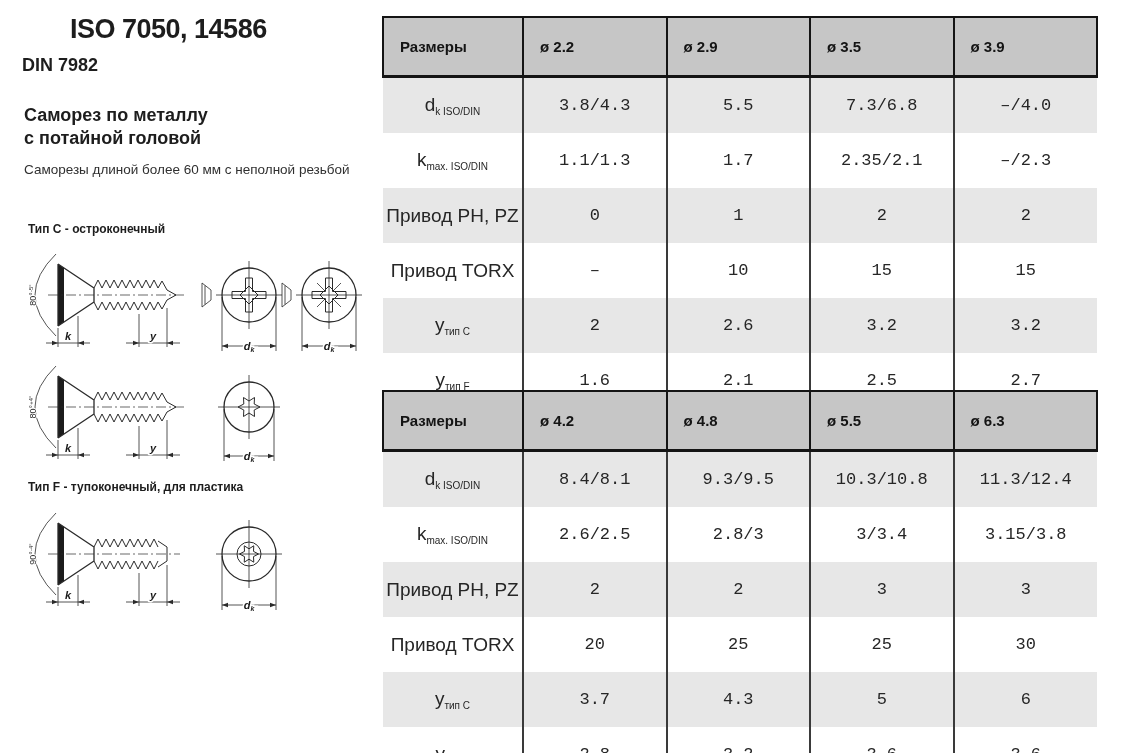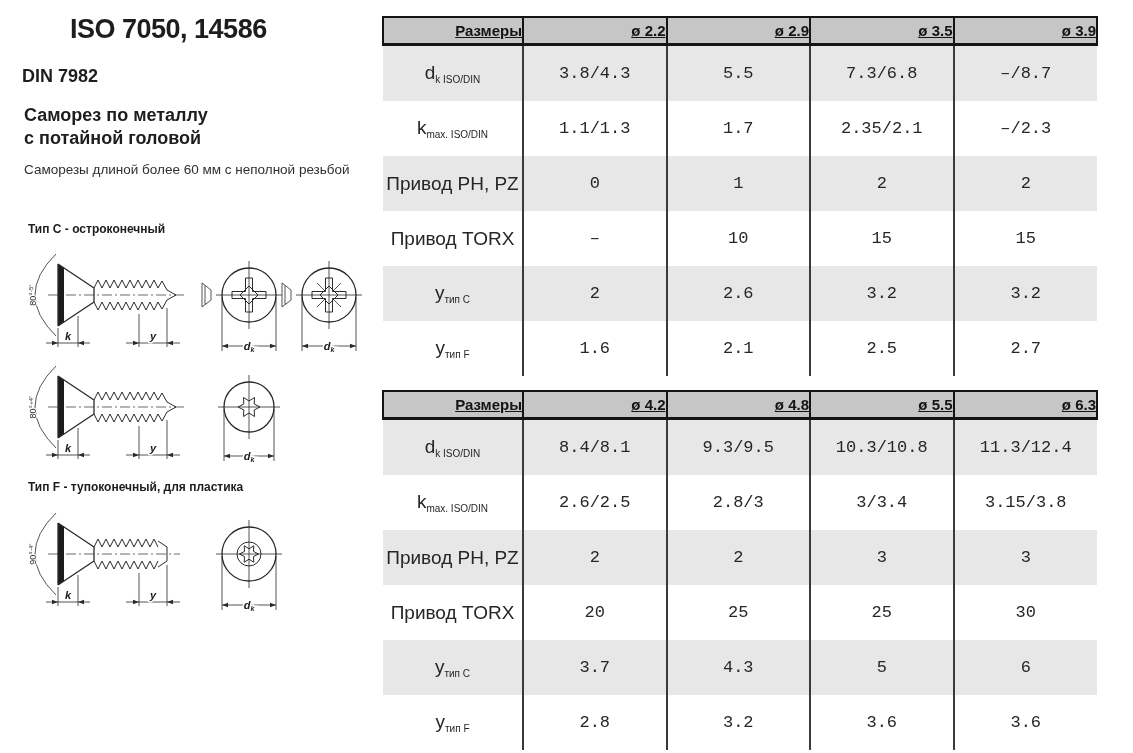--- a/index.html
+++ b/index.html
@@ -1,21 +1,21 @@
 <!DOCTYPE html>
 <html><head>
 <meta charset="utf-8">
 <style>
   html,body{margin:0;padding:0;background:#ffffff;}
   body{width:1133px;height:753px;position:relative;font-family:"Liberation Sans",sans-serif;color:#262626;overflow:hidden;}
 
   
   .abs{position:absolute;}
   #title{left:22px;top:14px;font-size:27px;font-weight:800;letter-spacing:-0.5px;color:#1d1d1d;margin-left:48px;}
-  #din{left:22px;top:66px;font-size:18px;font-weight:700;color:#1d1d1d;}
+  #din{left:22px;top:55px;font-size:18px;font-weight:700;color:#1d1d1d;}
   #prod{left:24px;top:104px;font-size:18px;font-weight:700;line-height:23px;color:#1d1d1d;}
   #desc{left:24px;top:159px;font-size:13.5px;line-height:22px;color:#303030;}
   .type-head{font-size:12px;font-weight:700;color:#1d1d1d;}
   #typec{left:28px;top:222px;}
   #typef{left:28px;top:480px;}
   svg{display:block;}
   .ln{stroke:#2a2a2a;stroke-width:1.3;fill:none;stroke-linejoin:miter;stroke-linecap:butt;}
   .md{stroke:#2a2a2a;stroke-width:1.0;fill:none;}
   .thin{stroke:#2a2a2a;stroke-width:0.8;fill:none;}
   .cl{stroke:#2a2a2a;stroke-width:0.7;fill:none;stroke-dasharray:10 3 2 3;}
@@ -25,21 +25,21 @@
   .dimsub{font:italic 700 7px "Liberation Sans",sans-serif;}
   .ang{font:400 9px "Liberation Sans",sans-serif;fill:#2a2a2a;paint-order:stroke;stroke:#ffffff;stroke-width:2px;}
   .angtol{font-size:6px;}
 
   
   table.dim{position:absolute;left:382px;width:716px;border-collapse:collapse;table-layout:fixed;}
   #t1{top:16px;} #t2{top:390px;}
   col.c0{width:140px;}
   table.dim thead th{
     background:#c6c6c6;border:2px solid #141414;border-bottom:3px solid #141414;
-    height:25px;padding:0;font-size:15px;font-weight:700;color:#141414;text-align:right;text-decoration:underline;
+    height:25px;padding:16px;font-size:15px;font-weight:700;color:#141414;text-align:left;
   }
   table.dim tbody td{height:55px;padding:0;text-align:center;vertical-align:middle;font-size:17px;color:#262626;}
   table.dim tbody td + td{border-left:2px solid #3a3a3a;font-family:Liberation Mono, monospace;}
   table.dim tbody tr:nth-child(odd){background:#e7e7e7;}
   td.lbl .m{font-size:19px;}
   td.lbl .s{font-size:10px;vertical-align:-4px;}
   td.lbl.plain{font-size:19px;margin-left:8px;}
 </style>
 </head>
 <body>
@@ -187,21 +187,21 @@
         <th>ø 3.5</th>
         <th>ø 3.9</th>
       </tr>
     </thead>
     <tbody>
       <tr>
         <td class="lbl"><span class="m">d</span><span class="s">k ISO/DIN</span></td>
         <td>3.8/4.3</td>
         <td>5.5</td>
         <td>7.3/6.8</td>
-        <td>–/8.7</td>
+        <td>–/4.0</td>
       </tr>
       <tr>
         <td class="lbl"><span class="m">k</span><span class="s">max. ISO/DIN</span></td>
         <td>1.1/1.3</td>
         <td>1.7</td>
         <td>2.35/2.1</td>
         <td>–/2.3</td>
       </tr>
       <tr>
         <td class="lbl plain">Привод PH, PZ</td>

